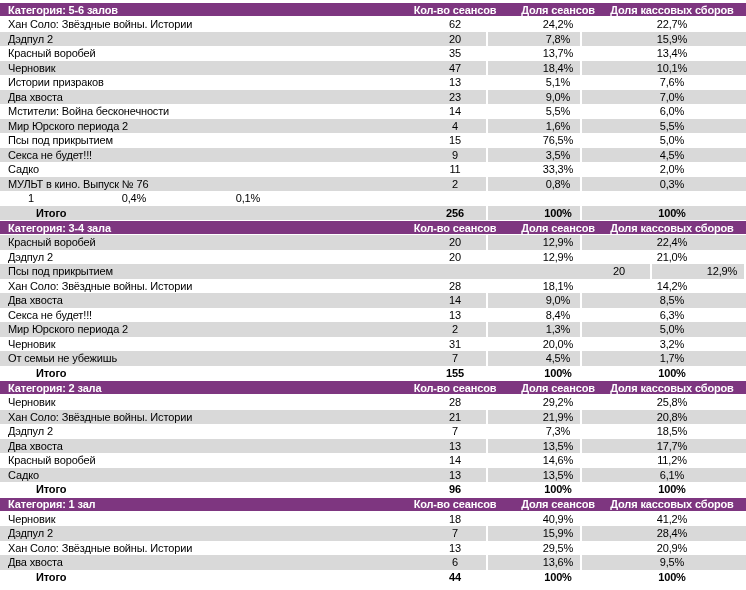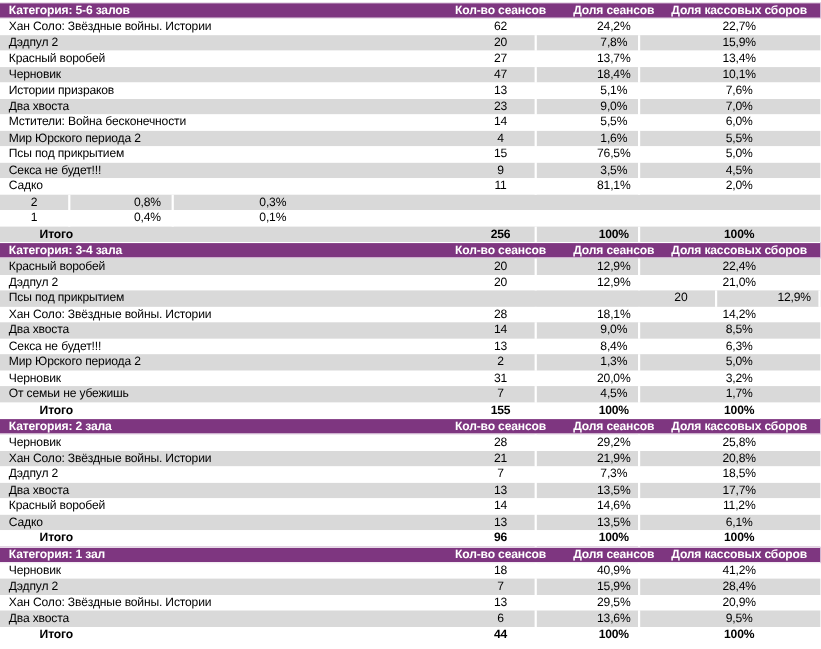--- a/index.html
+++ b/index.html
@@ -55,21 +55,21 @@
       <div class="cell c-box">22,7%</div>
     </div>
     <div class="row gray">
       <div class="cell c-name">Дэдпул 2</div>
       <div class="cell c-count">20</div>
       <div class="cell c-share">7,8%</div>
       <div class="cell c-box">15,9%</div>
     </div>
     <div class="row white">
       <div class="cell c-name">Красный воробей</div>
-      <div class="cell c-count">27</div>
+      <div class="cell c-count">35</div>
       <div class="cell c-share">13,7%</div>
       <div class="cell c-box">13,4%</div>
     </div>
     <div class="row gray">
       <div class="cell c-name">Черновик</div>
       <div class="cell c-count">47</div>
       <div class="cell c-share">18,4%</div>
       <div class="cell c-box">10,1%</div>
     </div>
     <div class="row white">
@@ -104,24 +104,25 @@
     </div>
     <div class="row gray">
       <div class="cell c-name">Секса не будет!!!</div>
       <div class="cell c-count">9</div>
       <div class="cell c-share">3,5%</div>
       <div class="cell c-box">4,5%</div>
     </div>
     <div class="row white">
       <div class="cell c-name">Садко</div>
       <div class="cell c-count">11</div>
-      <div class="cell c-share">81,1%</div>
+      <div class="cell c-share">33,3%</div>
       <div class="cell c-box">2,0%</div>
     </div>
     <div class="row gray">
+      <div class="cell c-name">МУЛЬТ в кино. Выпуск № 76</div>
       <div class="cell c-count">2</div>
       <div class="cell c-share">0,8%</div>
       <div class="cell c-box">0,3%</div>
     </div>
     <div class="row white">
       <div class="cell c-count">1</div>
       <div class="cell c-share">0,4%</div>
       <div class="cell c-box">0,1%</div>
     </div>
     <div class="row total gray">

